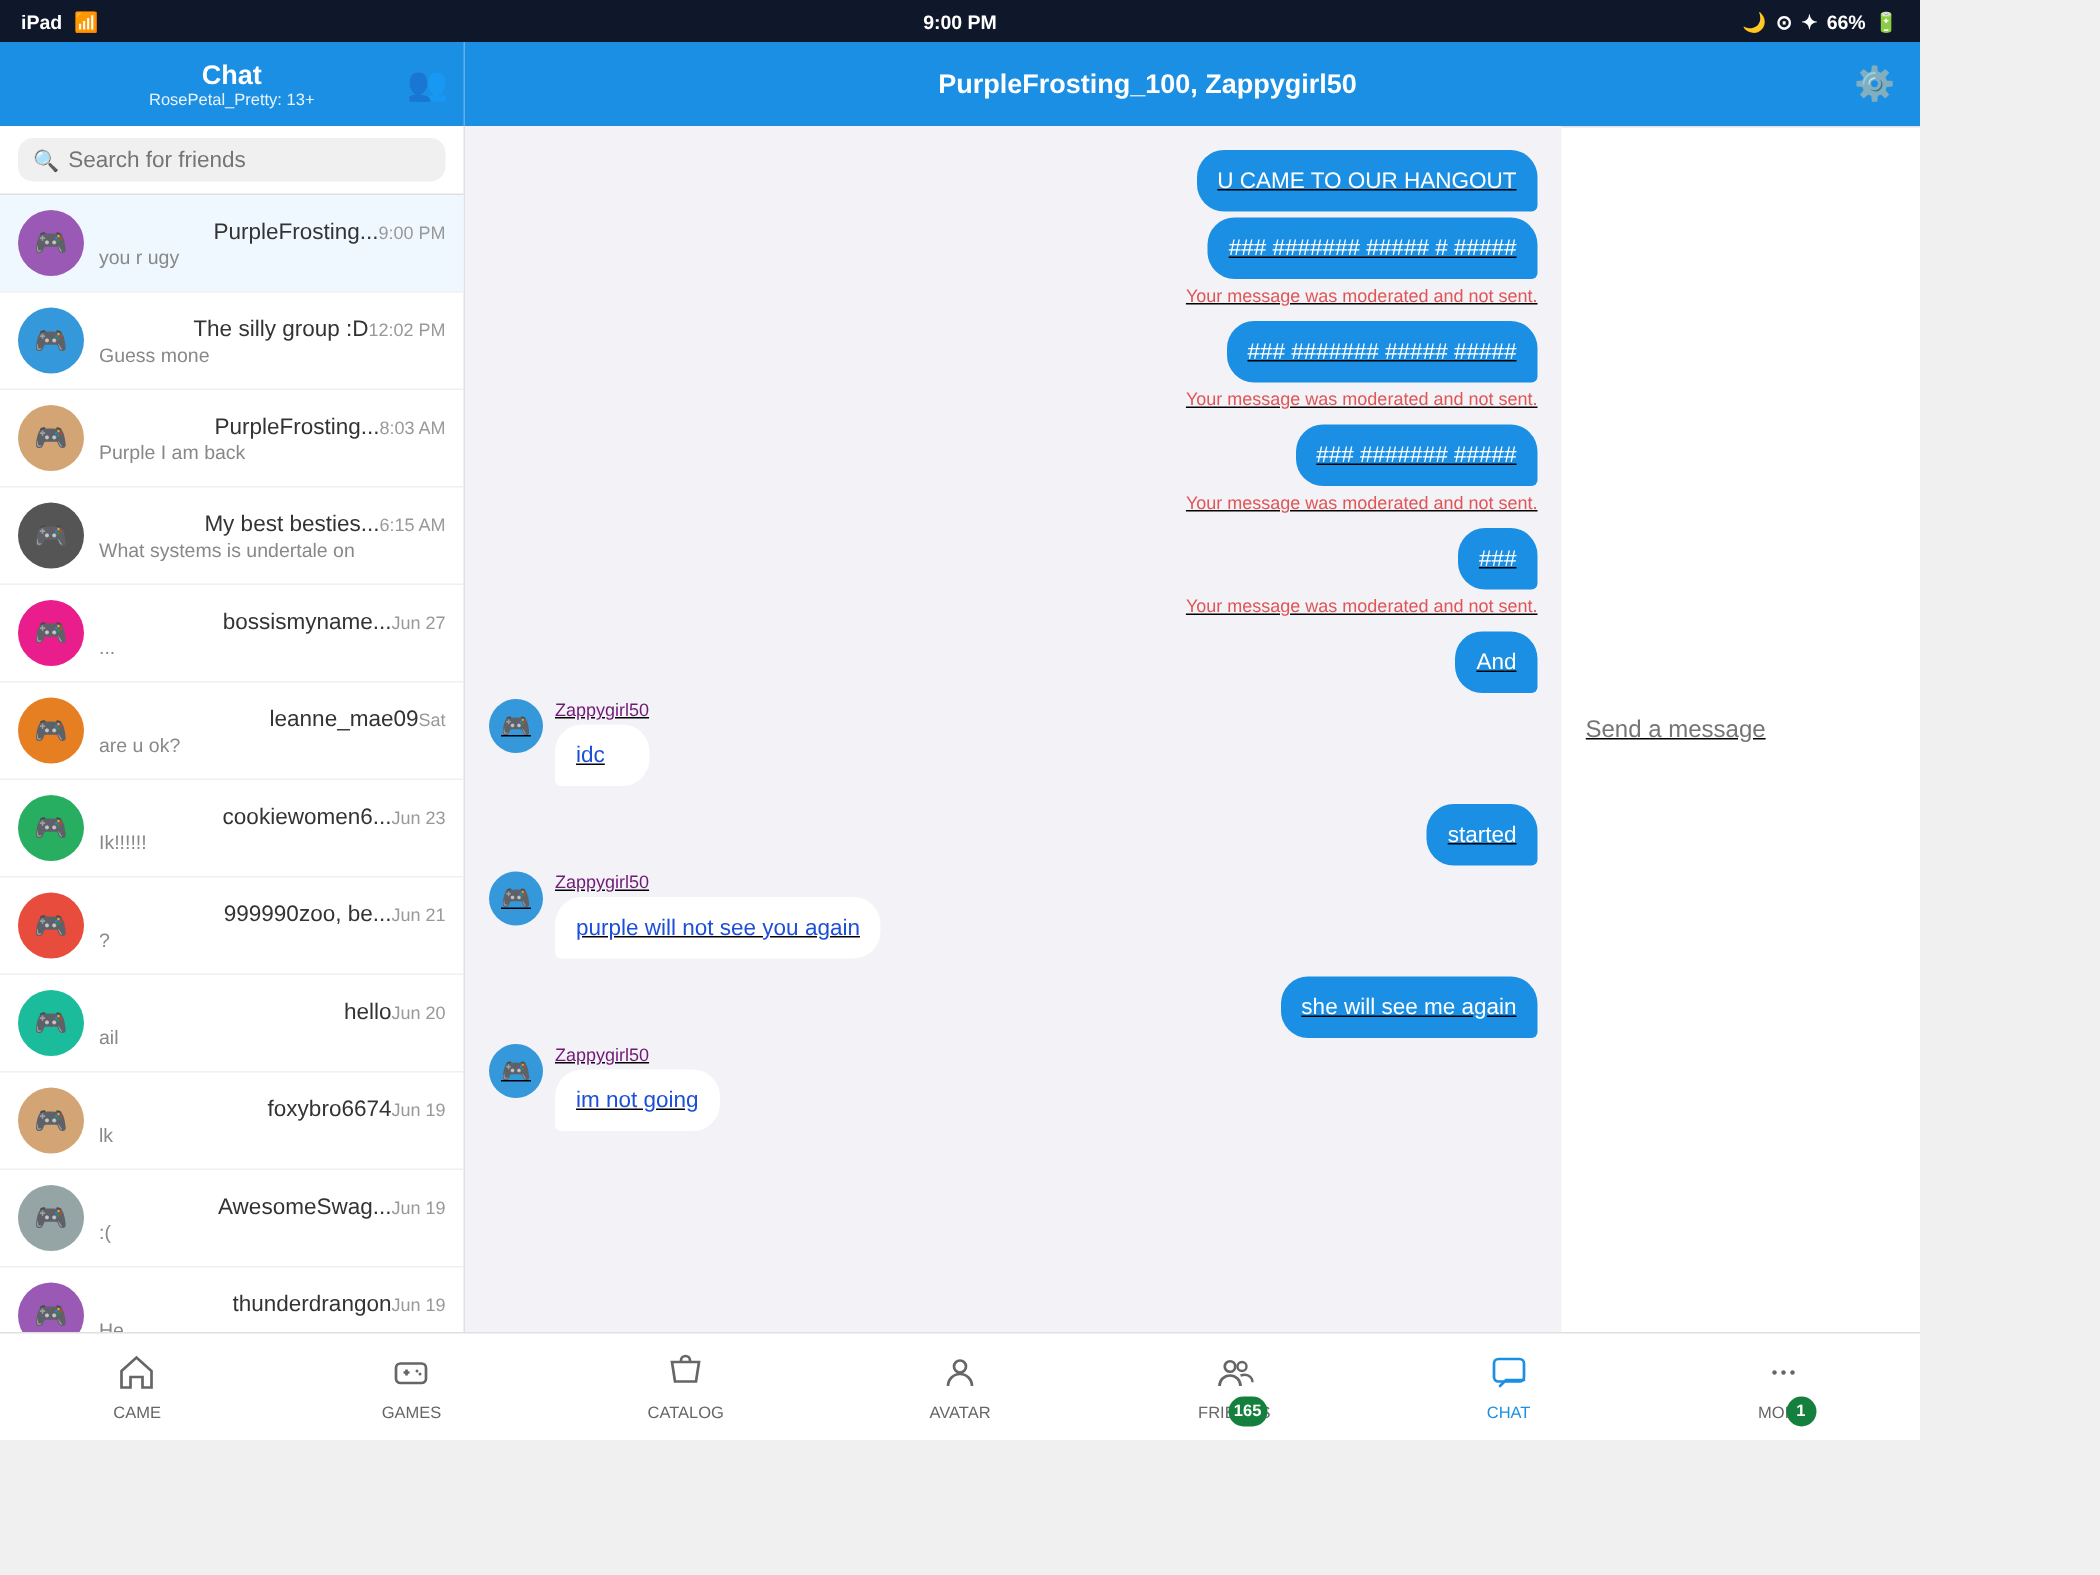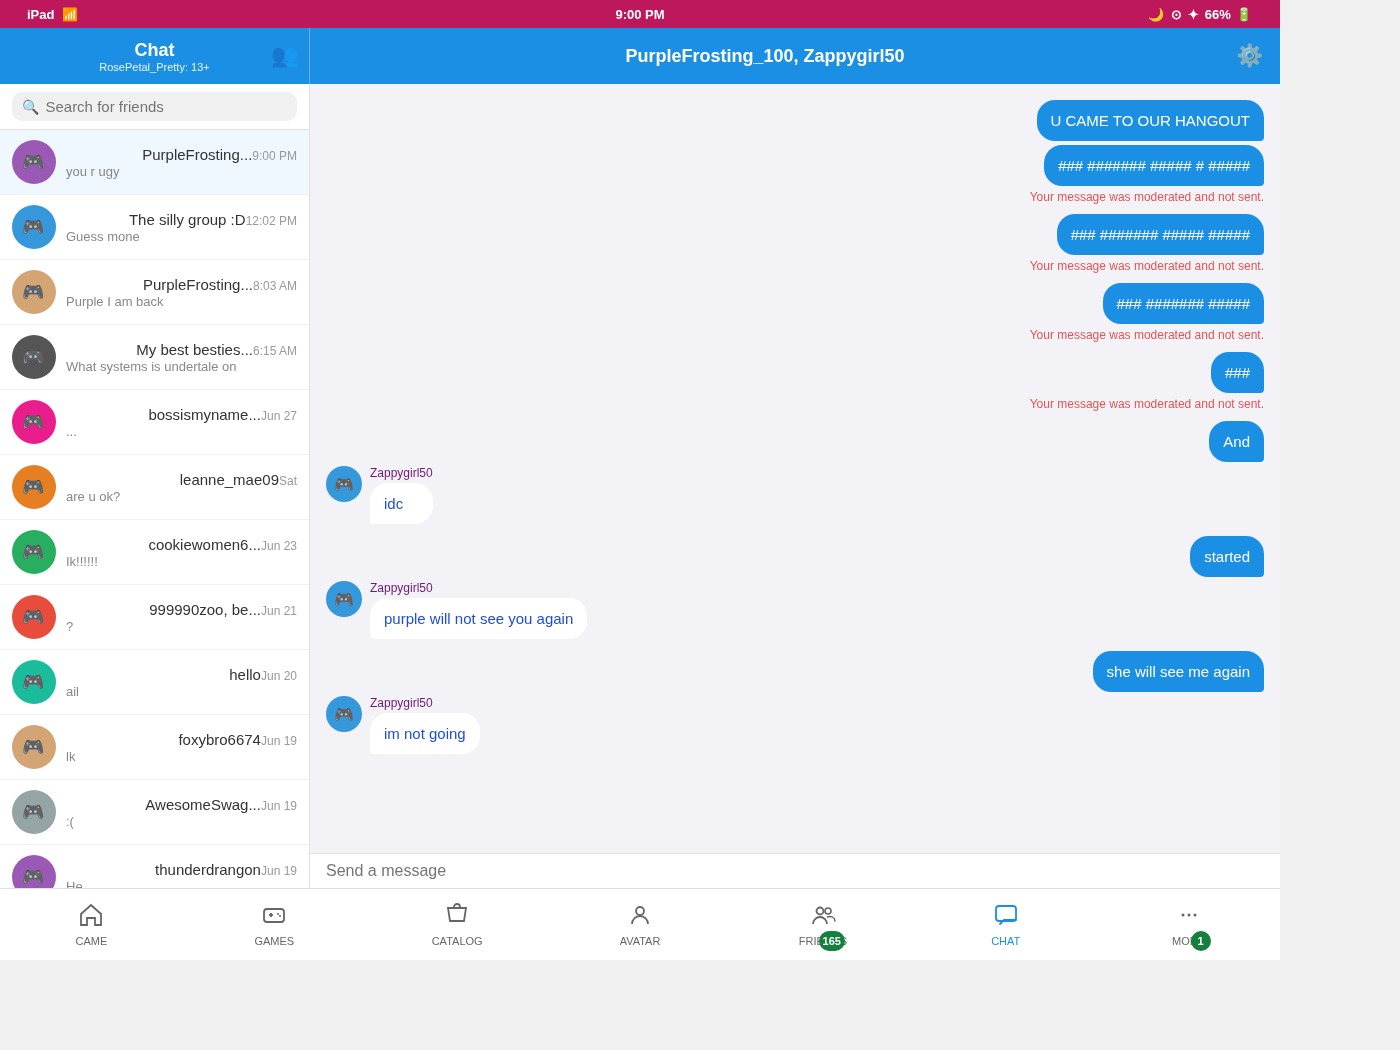--- a/index.html
+++ b/index.html
@@ -2,25 +2,25 @@
 <html><head>
   <meta charset="utf-8">
   <style>
     * { box-sizing: border-box; margin: 0; padding: 0; font-family: -apple-system, BlinkMacSystemFont, 'Helvetica Neue', sans-serif; }
     
     body { width: 1280px; height: 960px; background: #f0f0f0; overflow: hidden; position: relative; }
     
     
     .status-bar {
       height: 28px;
-      background: #be185d;
+      background: #0f172a;
       display: flex;
       align-items: center;
       justify-content: space-between;
-      padding: 0 27px;
+      padding: 0 14px;
       color: white;
       font-size: 13px;
       font-weight: 600;
     }
     .status-left { display: flex; align-items: center; gap: 8px; }
     .status-center { position: absolute; left: 50%; transform: translateX(-50%); }
     .status-right { display: flex; align-items: center; gap: 6px; margin-left: auto; }
     
     
     .app-container { display: flex; flex-direction: column; height: calc(960px - 28px); }
@@ -114,21 +114,22 @@
     .chat-item-header { display: flex; justify-content: flex-end; align-items: baseline; }
     .chat-item-name { font-size: 15px; font-weight: 500; color: #333; white-space: nowrap; overflow: hidden; text-overflow: ellipsis; max-width: 160px; }
     .chat-item-time { font-size: 12px; color: #999; flex-shrink: 0; }
     .chat-item-preview { font-size: 13px; color: #888; white-space: nowrap; overflow: hidden; text-overflow: ellipsis; margin-top: 1px; }
     
     
     .chat-area {
       flex: 1;
       background: #f2f2f7;
       display: flex;
-      flex-direction: column;
+      flex-direction: row;
+      text-decoration: underline;
     }
     
     .messages-container {
       flex: 1;
       overflow-y: auto;
       padding: 16px;
       display: flex;
       flex-direction: column;
       gap: 4px;
     }

